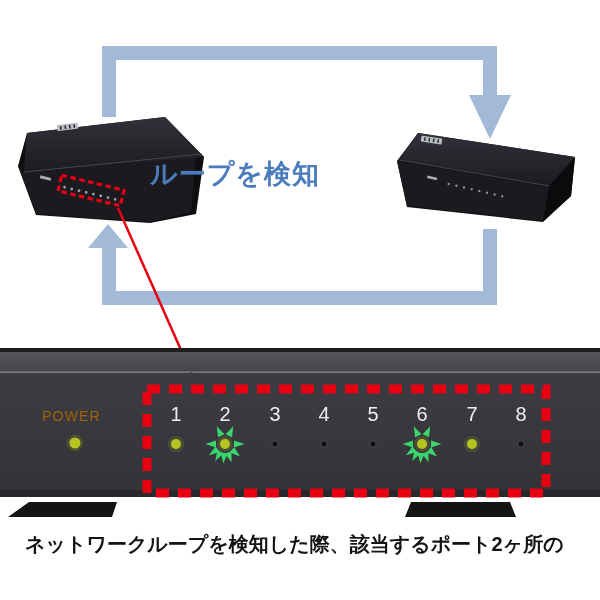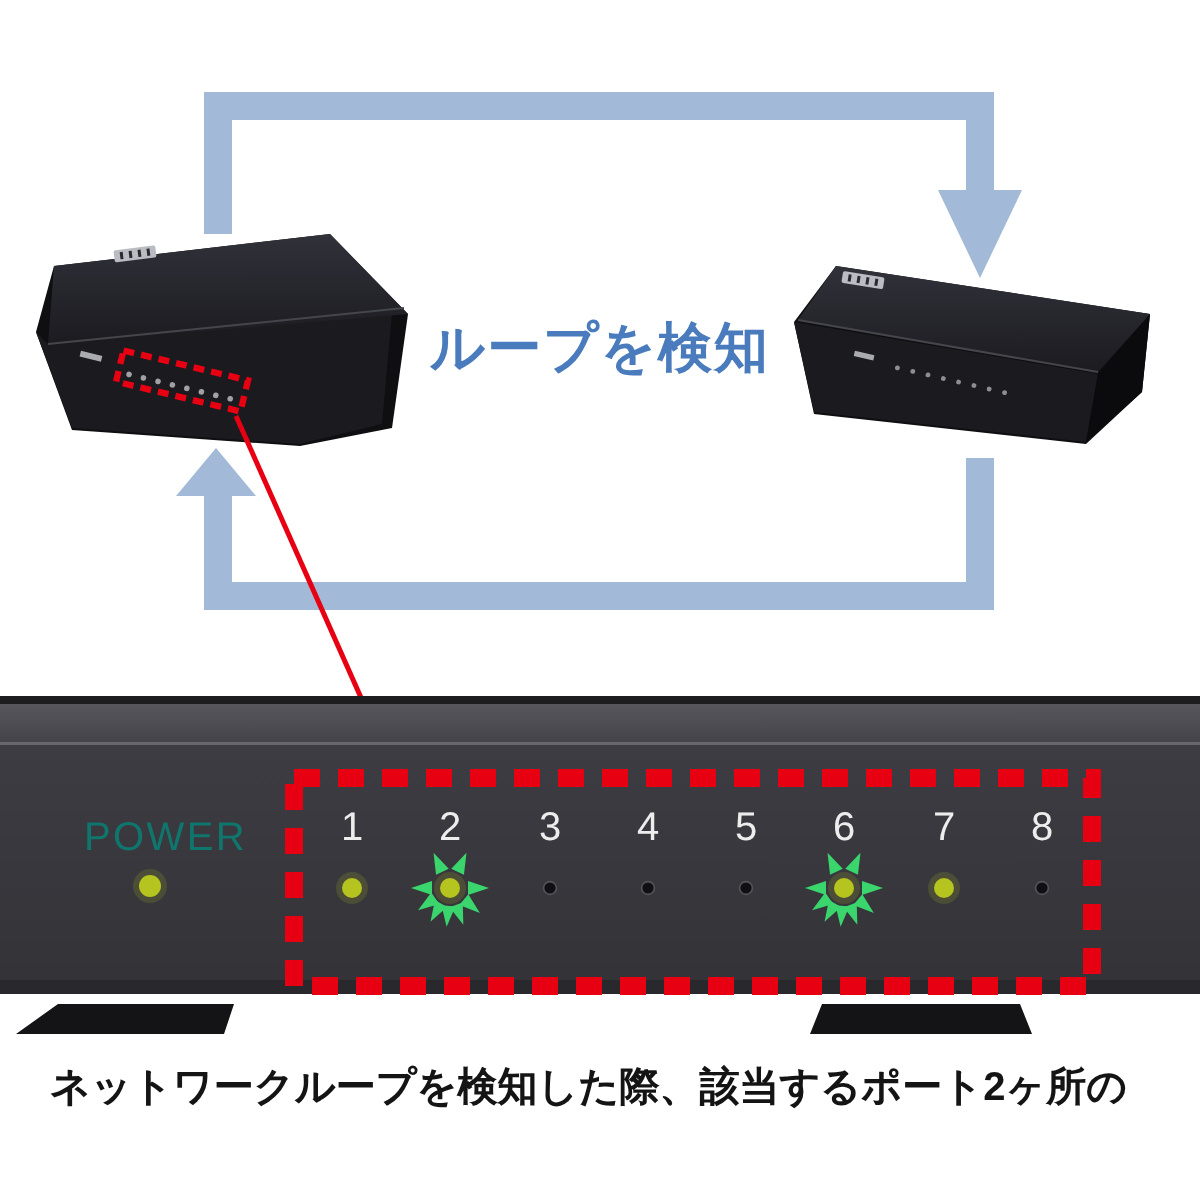--- a/index.html
+++ b/index.html
@@ -3,25 +3,25 @@
 <meta charset="utf-8">
 <style>
   html,body{margin:0;padding:0;background:#fff;}
   #stage{
     position:relative;width:600px;height:600px;background:#ffffff;overflow:hidden;
     font-family:"Liberation Sans","DejaVu Sans",sans-serif;
   }
   #diagram-svg{position:absolute;left:0;top:0;width:600px;height:600px;}
   .overlay{position:absolute;left:0;top:0;width:600px;height:600px;pointer-events:none;}
   #loop-label{
-    position:absolute;left:150px;top:156px;width:300px;text-align:center;
+    position:absolute;left:150px;top:156px;width:300px;
     font-size:27px;font-weight:bold;letter-spacing:1px;
   }
   #power-label{
-    position:absolute;left:42px;top:408px;font-size:20px;letter-spacing:1.2px;color:#0f766e;
+    position:absolute;left:42px;top:408px;font-size:14px;letter-spacing:1.2px;color:#a16207;
   }
   .port-num{
     position:absolute;top:403px;width:24px;text-align:center;
     font-size:20px;color:#ededed;
   }
   #caption{
     position:absolute;left:25px;top:529px;width:584px;
     font-size:20px;font-weight:bold;line-height:30px;color:#141414;
   }
 </style>

